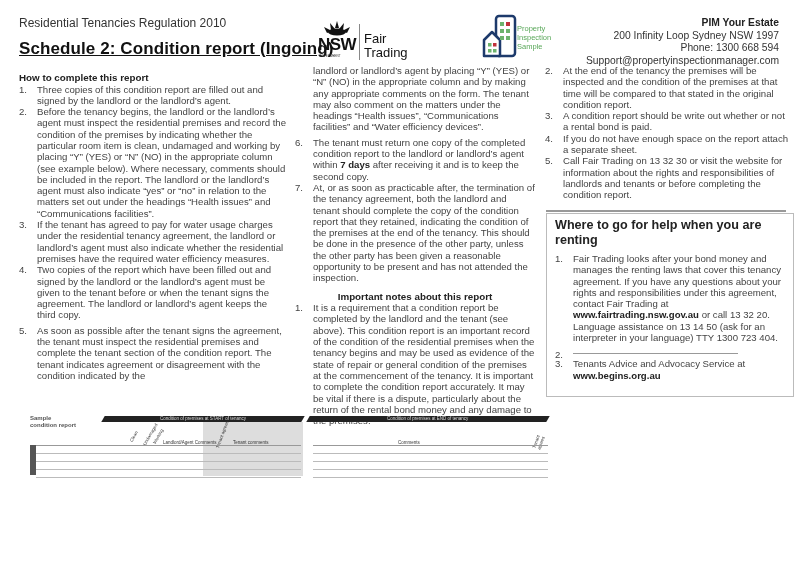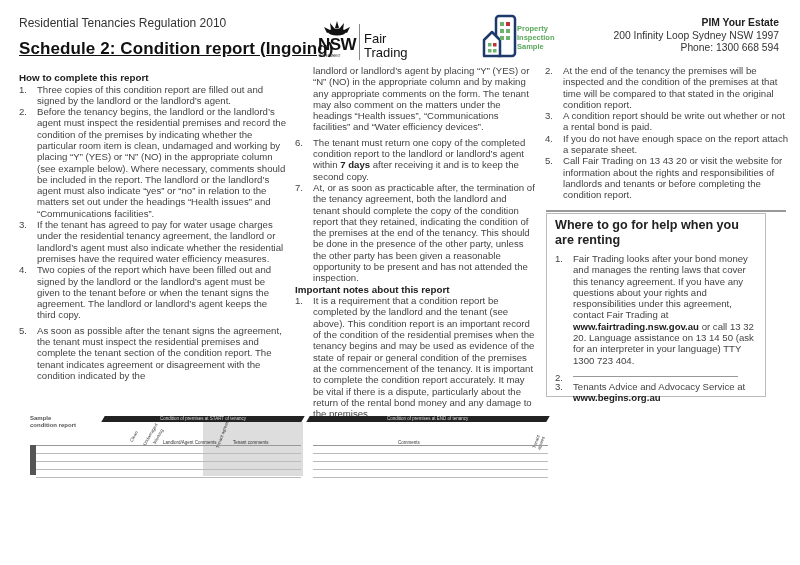--- a/index.html
+++ b/index.html
@@ -6,34 +6,34 @@
   body{width:800px;height:565px;position:relative;overflow:hidden;font-family:"Liberation Sans",sans-serif;color:#333;}
   .reg{position:absolute;left:19px;top:16px;font-size:12px;color:#333;}
   .title{position:absolute;left:19px;top:39px;font-size:17px;font-weight:bold;color:#111;letter-spacing:0.1px;text-decoration:underline;}
   .nsw{position:absolute;left:318px;top:18px;width:120px;height:44px;}
   .nsw .waratah{position:absolute;left:2px;top:2px;width:34px;height:16px;}
   .nsw .nswtxt{position:absolute;left:0;top:17px;font-size:17px;font-weight:bold;color:#111;letter-spacing:-0.5px;}
   .nsw .gov{position:absolute;left:1px;top:36px;font-size:3px;color:#333;}
   .nsw .sep{position:absolute;left:41px;top:6px;width:1px;height:36px;background:#888;}
   .nsw .ft{position:absolute;left:46px;top:14px;font-size:13px;line-height:14px;color:#111;}
   .pim{position:absolute;left:482px;top:14px;width:100px;height:46px;}
-  .pim .lbl{position:absolute;left:35px;top:10px;font-size:7.5px;line-height:9px;color:#5aa85a;font-weight:bold;}
+  .pim .lbl{position:absolute;left:35px;top:10px;font-size:7.5px;line-height:9px;color:#5aa85a;font-weight:normal;}
   .agency{position:absolute;right:21px;top:17px;text-align:right;font-size:10.3px;line-height:12.5px;color:#333;}
   .agency .name{font-weight:bold;color:#222;}
   .col{position:absolute;font-size:9.6px;line-height:11.3px;color:#444;}
   .col h3{margin:0;font-size:9.8px;font-weight:bold;color:#222;line-height:11.5px;}
   .col ol{margin:0;padding:0;list-style:none;}
   .col li{position:relative;padding-left:18px;}
   .col li .n{position:absolute;left:0;top:0;}
   .col1{left:19px;top:72px;width:268px;}
   .col2{left:295px;top:65px;width:240px;}
   .col3{left:545px;top:65px;width:245px;}
   .col3 li{padding-left:18px;}
   .hr{position:absolute;left:546px;top:210px;width:240px;height:2px;background:#999;}
-  .helpbox{position:absolute;left:546px;top:213px;width:220px;height:184px;border:1px solid #bbb;box-sizing:border-box;padding:4px 8px 0 8px;}
+  .helpbox{position:absolute;left:546px;top:213px;width:248px;height:184px;border:1px solid #bbb;box-sizing:border-box;padding:4px 8px 0 8px;}
   .helpbox h2{margin:0 0 5px 0;font-size:12.6px;line-height:15px;font-weight:bold;color:#222;}
   .helpbox ol{margin:0;padding:0;list-style:none;font-size:9.6px;line-height:11.3px;color:#444;}
   .helpbox li{position:relative;padding-left:18px;}
   .helpbox li .n{position:absolute;left:0;top:0;}
   .helpbox b{color:#222;}
   .blank{display:block;width:165px;border-bottom:1px solid #999;margin:6px 0 4px 0;height:4px;}
   .sample{position:absolute;left:28px;top:412px;width:525px;height:64px;}
   .sample .stitle{position:absolute;left:2px;top:3px;font-size:6px;line-height:7px;font-weight:bold;color:#555;}
   .bar{position:absolute;top:4px;height:6px;background:#222;color:#ddd;font-size:4.5px;line-height:6px;text-align:center;transform:skewX(-30deg);}
   .bar span{display:inline-block;transform:skewX(30deg);}
@@ -88,51 +88,52 @@
     <div>Property</div>
     <div>Inspection</div>
     <div>Sample</div>
   </div>
 </div>
 
 <div class="agency">
   <div class="name">PIM Your Estate</div>
   <div>200 Infinity Loop Sydney NSW 1997</div>
   <div>Phone: 1300 668 594</div>
+  <div>Support@propertyinspectionmanager.com</div>
 </div>
 
 <div class="col col1">
   <h3>How to complete this report</h3>
   <ol>
     <li><span class="n">1.</span><span>Three copies of this condition report are filled out and signed by the landlord or the landlord’s agent.</span></li>
     <li><span class="n">2.</span><span>Before the tenancy begins, the landlord or the landlord’s agent must inspect the residential premises and record the condition of the premises by indicating whether the particular room item is clean, undamaged and working by placing “Y” (YES) or “N” (NO) in the appropriate column (see example below). Where necessary, comments should be included in the report. The landlord or the landlord’s agent must also indicate “yes” or “no” in relation to the matters set out under the headings “Health issues” and “Communications facilities”.</span></li>
     <li><span class="n">3.</span><span>If the tenant has agreed to pay for water usage charges under the residential tenancy agreement, the landlord or landlord’s agent must also indicate whether the residential premises have the required water efficiency measures.</span></li>
     <li><span class="n">4.</span><span>Two copies of the report which have been filled out and signed by the landlord or the landlord’s agent must be given to the tenant before or when the tenant signs the agreement. The landlord or landlord’s agent keeps the third copy.</span></li>
     <li style="margin-top:4px;"><span class="n">5.</span><span>As soon as possible after the tenant signs the agreement, the tenant must inspect the residential premises and complete the tenant section of the condition report. The tenant indicates agreement or disagreement with the condition indicated by the</span></li>
   </ol>
 </div>
 
 <div class="col col2">
   <ol>
     <li><span>landlord or landlord’s agent by placing “Y” (YES) or “N” (NO) in the appropriate column and by making any appropriate comments on the form. The tenant may also comment on the matters under the headings “Health issues”, “Communications facilities” and “Water efficiency devices”.</span></li>
     <li style="margin-top:4px;"><span class="n">6.</span><span>The tenant must return one copy of the completed condition report to the landlord or landlord’s agent within </span><b style="color:#222">7 days</b><span> after receiving it and is to keep the second copy.</span></li>
     <li><span class="n">7.</span><span>At, or as soon as practicable after, the termination of the tenancy agreement, both the landlord and tenant should complete the copy of the condition report that they retained, indicating the condition of the premises at the end of the tenancy. This should be done in the presence of the other party, unless the other party has been given a reasonable opportunity to be present and has not attended the inspection.</span></li>
   </ol>
-  <h3 style="">Important notes about this report</h3>
+  <h3 style="margin-top:7px;text-align:center;">Important notes about this report</h3>
   <ol>
     <li><span class="n">1.</span><span>It is a requirement that a condition report be completed by the landlord and the tenant (see above). This condition report is an important record of the condition of the residential premises when the tenancy begins and may be used as evidence of the state of repair or general condition of the premises at the commencement of the tenancy. It is important to complete the condition report accurately. It may be vital if there is a dispute, particularly about the return of the rental bond money and any damage to the premises.</span></li>
   </ol>
 </div>
 
 <div class="col col3">
   <ol>
     <li><span class="n">2.</span><span>At the end of the tenancy the premises will be inspected and the condition of the premises at that time will be compared to that stated in the original condition report.</span></li>
     <li><span class="n">3.</span><span>A condition report should be write out whether or not a rental bond is paid.</span></li>
     <li><span class="n">4.</span><span>If you do not have enough space on the report attach a separate sheet.</span></li>
-    <li><span class="n">5.</span><span>Call Fair Trading on 13 43 20 or visit the website for information about the rights and responsibilities of landlords and tenants or before completing the condition report.</span></li>
+    <li><span class="n">5.</span><span>Call Fair Trading on 13 32 30 or visit the website for information about the rights and responsibilities of landlords and tenants or before completing the condition report.</span></li>
   </ol>
 </div>
 
 <div class="hr"></div>
 
 <div class="helpbox">
   <h2>Where to go for help when you are renting</h2>
   <ol>
     <li><span class="n">1.</span><span>Fair Trading looks after your bond money and manages the renting laws that cover this tenancy agreement. If you have any questions about your rights and responsibilities under this agreement, contact Fair Trading at </span><b>www.fairtrading.nsw.gov.au</b><span> or call 13 32 20. Language assistance on 13 14 50 (ask for an interpreter in your language) TTY 1300 723 404.</span></li>
     <li><span class="n">2.</span><span class="blank"></span></li>

